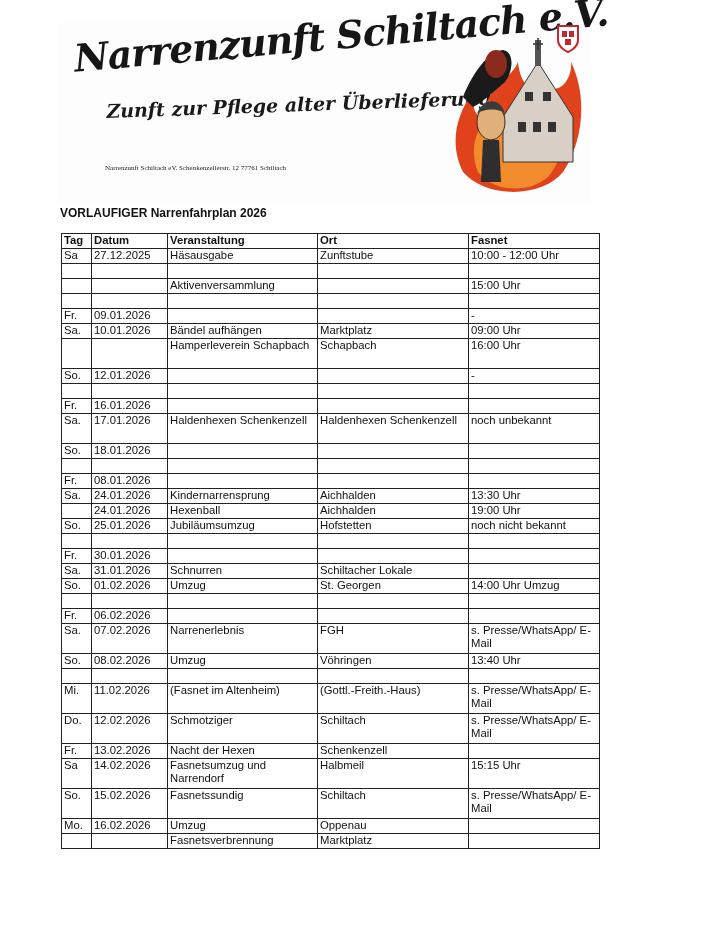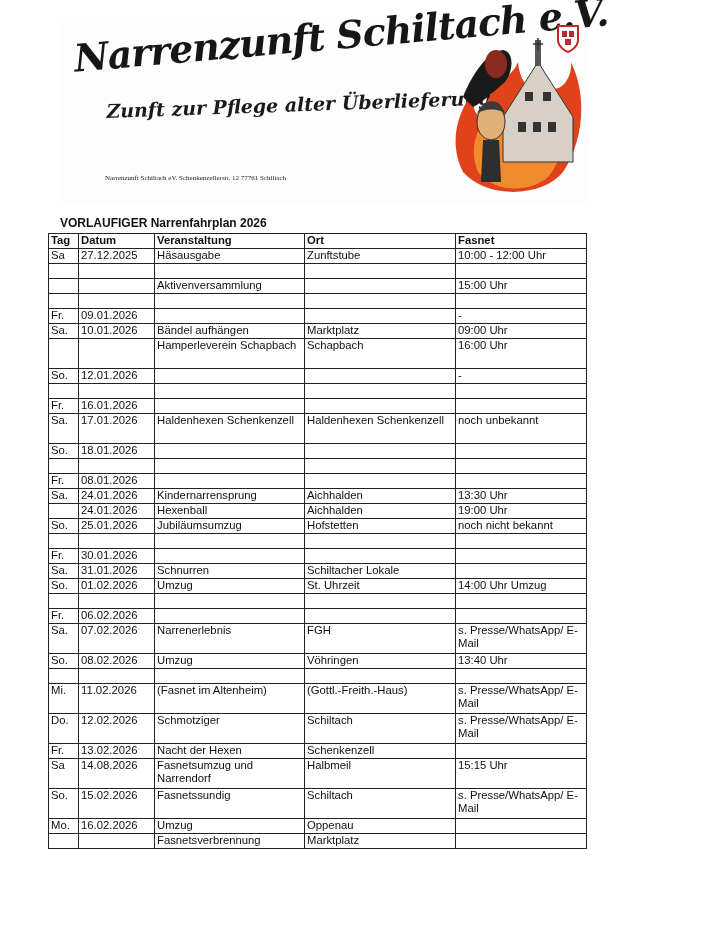--- a/index.html
+++ b/index.html
@@ -1,23 +1,23 @@
 <!DOCTYPE html>
 <html><head>
 <meta charset="utf-8">
 <style>
   html, body { margin:0; padding:0; background:#ffffff; }
   body { width:718px; height:934px; position:relative; overflow:hidden; font-family:"Liberation Sans", sans-serif; color:#111; }
   .letterhead { position:absolute; left:58px; top:22px; width:532px; height:182px; background:#fdfdfd; }
   .lh-title { position:absolute; left:14px; top:14px; font-family:"DejaVu Serif", serif; font-weight:bold; font-style:italic; font-size:38px; color:#161616; letter-spacing:-1px; transform:rotate(-5deg); transform-origin:left top; white-space:nowrap; }
   .lh-subtitle { position:absolute; left:48px; top:78px; font-family:"DejaVu Serif", serif; font-weight:bold; font-style:italic; font-size:19px; color:#1a1a1a; transform:rotate(-2deg); transform-origin:left top; white-space:nowrap; }
-  .lh-address { position:absolute; left:47px; top:142px; font-family:"Liberation Serif", serif; font-size:7px; color:#222; white-space:nowrap;margin-top:10px; }
+  .lh-address { position:absolute; left:47px; top:142px; font-family:"Liberation Serif", serif; font-size:7px; color:#222; white-space:nowrap; }
   .lh-emblem { position:absolute; left:385px; top:0; width:147px; height:180px; }
-  .doc-title { position:absolute; left:60px; top:216px; font-size:12px; font-weight:bold; white-space:nowrap; }
-  table.plan { position:absolute; left:48px; top:233px; width:538px; border-collapse:collapse; table-layout:fixed; font-size:11.3px; }
+  .doc-title { position:absolute; left:60px; top:206px; font-size:12px; font-weight:bold; white-space:nowrap; }
+  table.plan { position:absolute; left:61px; top:233px; width:538px; border-collapse:collapse; table-layout:fixed; font-size:11.3px; }
   table.plan td, table.plan th { border:1px solid #222; padding:0 2px; vertical-align:top; line-height:13px; overflow:hidden; }
   table.plan th { font-weight:bold; text-align:left; height:14px; }
   table.plan td { height:14px; }
   table.plan tr.tall td { height:29px; }
   td.datum { text-align:left; }
   col.c-tag { width:30px; } col.c-datum { width:76px; } col.c-ver { width:150px; } col.c-ort { width:151px; } col.c-uhr { width:131px; }
 </style>
 </head>
 <body>
 
@@ -208,21 +208,21 @@
         <td>Sa.</td>
         <td class="datum">31.01.2026</td>
         <td>Schnurren</td>
         <td>Schiltacher Lokale</td>
         <td></td>
       </tr>
       <tr>
         <td>So.</td>
         <td class="datum">01.02.2026</td>
         <td>Umzug</td>
-        <td>St. Uhrzeit</td>
+        <td>St. Georgen</td>
         <td>14:00 Uhr Umzug</td>
       </tr>
       <tr>
         <td></td>
         <td class="datum"></td>
         <td></td>
         <td></td>
         <td></td>
       </tr>
       <tr>
@@ -269,21 +269,21 @@
       </tr>
       <tr>
         <td>Fr.</td>
         <td class="datum">13.02.2026</td>
         <td>Nacht der Hexen</td>
         <td>Schenkenzell</td>
         <td></td>
       </tr>
       <tr class="tall">
         <td>Sa</td>
-        <td class="datum">14.08.2026</td>
+        <td class="datum">14.02.2026</td>
         <td>Fasnetsumzug und Narrendorf</td>
         <td>Halbmeil</td>
         <td>15:15 Uhr</td>
       </tr>
       <tr class="tall">
         <td>So.</td>
         <td class="datum">15.02.2026</td>
         <td>Fasnetssundig</td>
         <td>Schiltach</td>
         <td>s. Presse/WhatsApp/ E-Mail</td>

